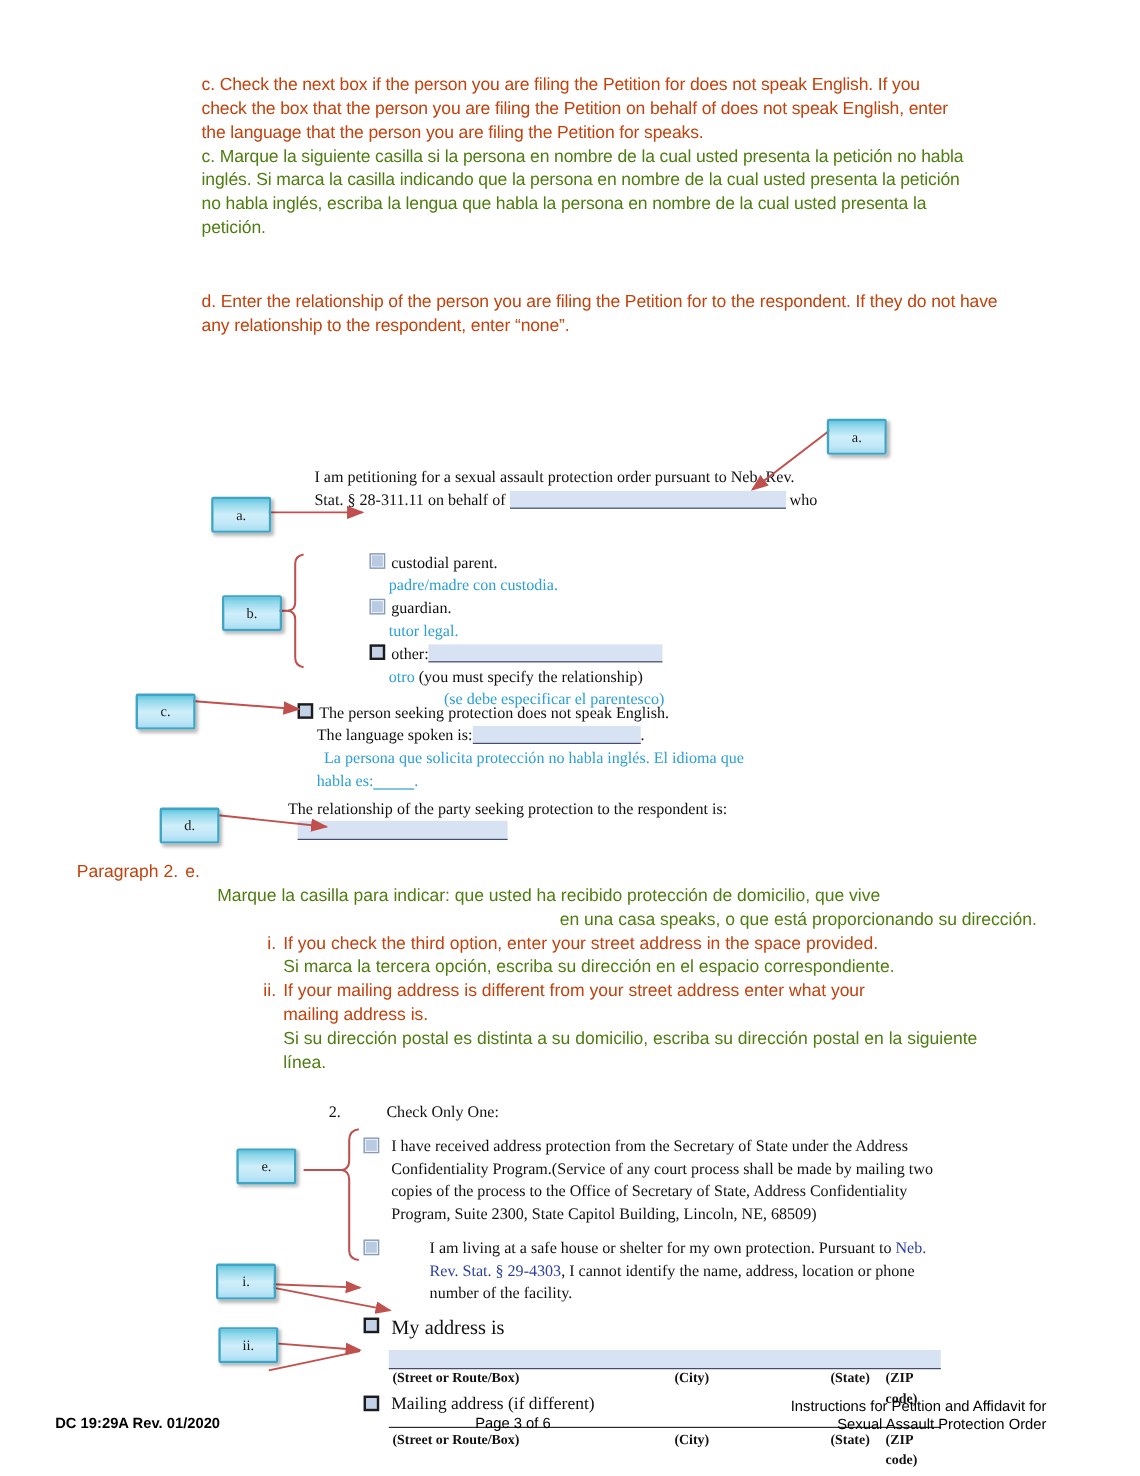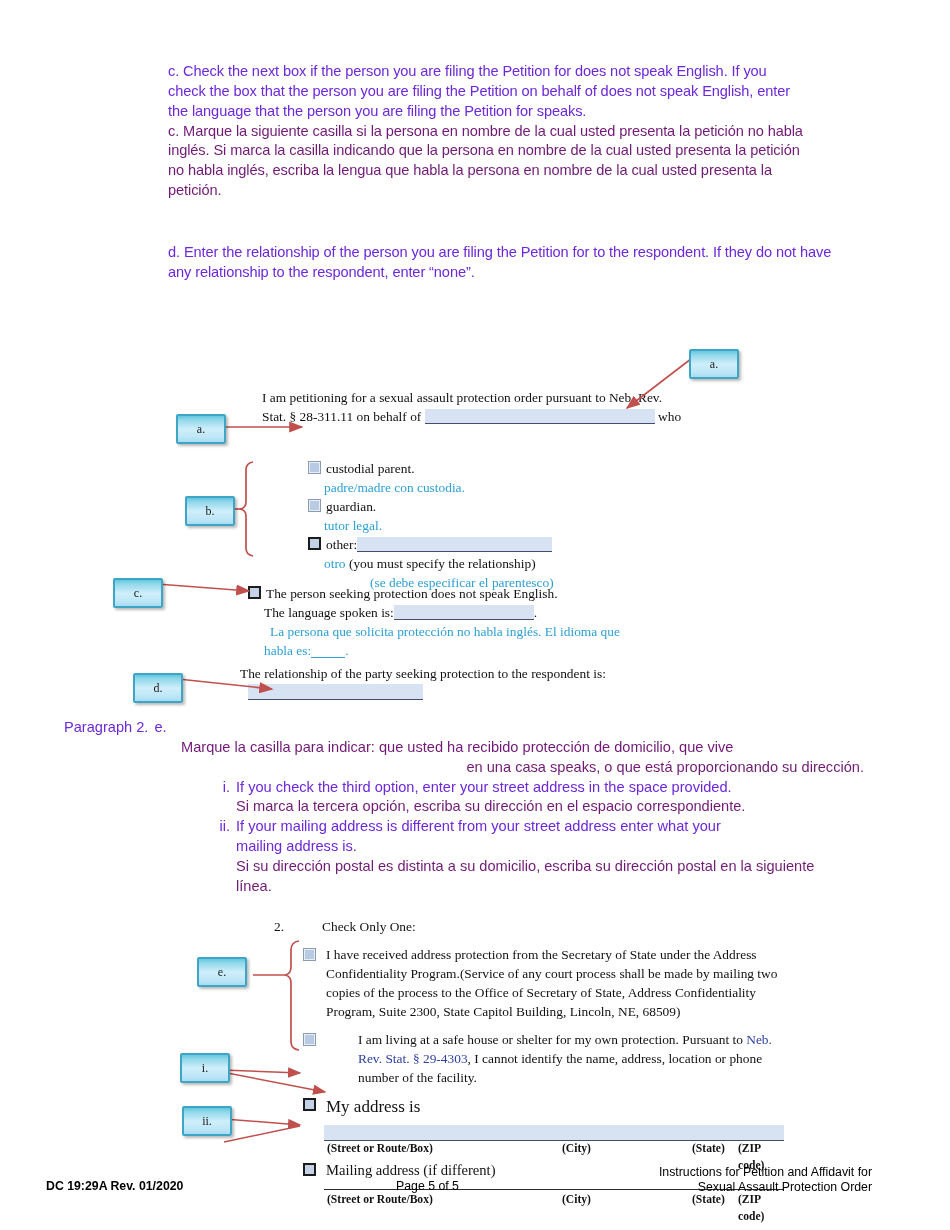--- a/index.html
+++ b/index.html
@@ -16,22 +16,22 @@
     overflow: hidden;
   }
 
   
   .instr {
     position: absolute;
     font-size: 14.6px;
     line-height: 1.36;
     letter-spacing: -0.1px;
   }
-  .en { color: #6d28d9; }
-  .es { color: #701a75; }
+  .en { color: #c2410c; }
+  .es { color: #4d7c0f; }
 
   .blk-c  { left: 168px; top: 62px;  width: 640px; }
   .blk-d  { left: 168px; top: 243px; width: 674px; }
 
   .para2-wrap {
     position: absolute;
     left: 64px; top: 718px; width: 800px;
     font-size: 14.6px;
     line-height: 1.36;
   }
@@ -290,18 +290,18 @@
   </div>
 <div class="callout" style="left:180px; top:1053px;">
     <span>i.</span>
   </div>
 <div class="callout" style="left:182px; top:1106px;">
     <span>ii.</span>
   </div>
 
 <div class="footer">
   <div class="footer-left">DC 19:29A Rev. 01/2020</div>
-  <div class="footer-mid">Page 5 of 5</div>
+  <div class="footer-mid">Page 3 of 6</div>
   <div class="footer-right">
     <div>Instructions for Petition and Affidavit for</div>
     <div>Sexual Assault Protection Order</div>
   </div>
 </div>
 
 </body></html>

